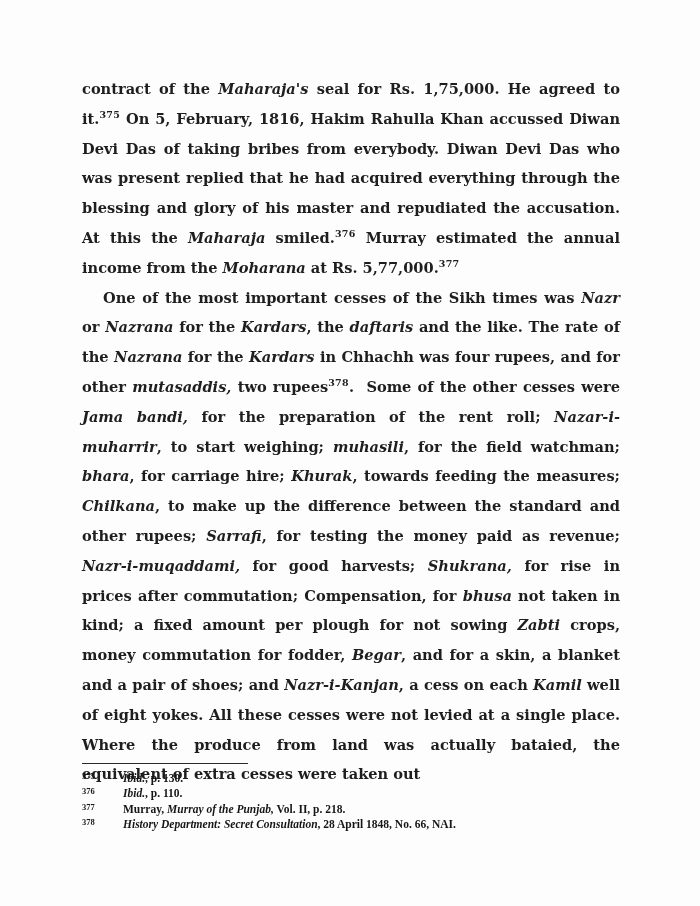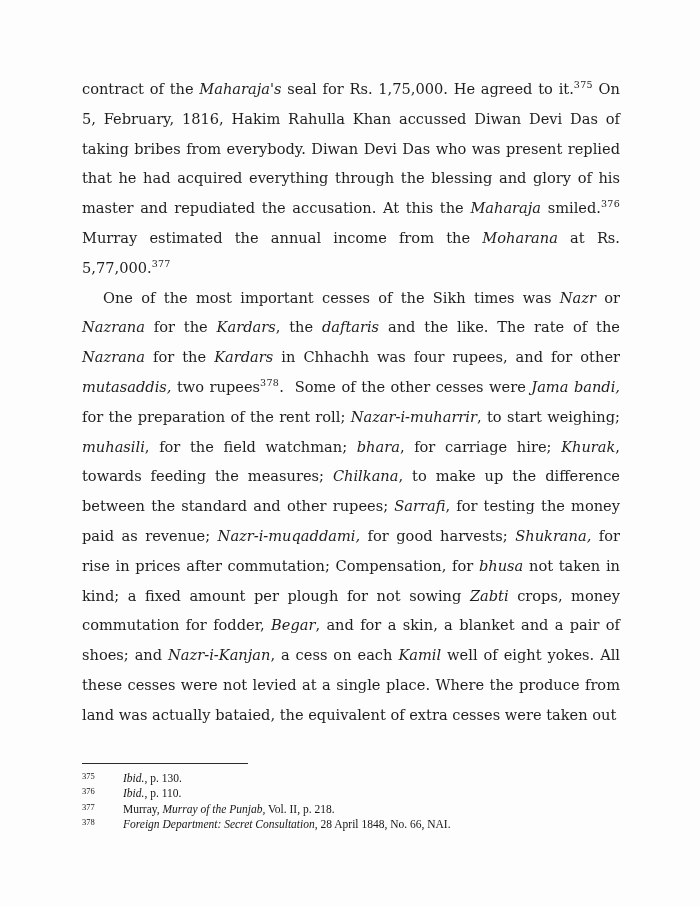--- a/index.html
+++ b/index.html
@@ -12,20 +12,21 @@
     background: #fdfdfd;
     font-family: "DejaVu Serif", serif;
     color: #1e1e1e;
     overflow: hidden;
   }
   .page {
     position: relative;
     width: 700px;
     height: 906px;
     background: #fdfdfd;
+    font-weight: bold;
   }
   .main-text {
     position: absolute;
     top: 74px;
     left: 82px;
     width: 538px;
     font-size: 14.6px;
     line-height: 29.8px;
     text-align: justify;
   }
@@ -94,17 +95,17 @@
         <div class="fn-row">
           <span class="fn-num">376</span>
           <span class="fn-text"><span class="it">Ibid.</span><span>, p. 110.</span></span>
         </div>
         <div class="fn-row">
           <span class="fn-num">377</span>
           <span class="fn-text"><span>Murray, </span><span class="it">Murray of the Punjab,</span><span> Vol. II, p. 218.</span></span>
         </div>
         <div class="fn-row">
           <span class="fn-num">378</span>
-          <span class="fn-text"><span class="it">Foreign Department: Secret Consultation</span><span>, 28 April 1848, No. 66, NAI.</span></span>
+          <span class="fn-text"><span class="it">History Department: Secret Consultation</span><span>, 28 April 1848, No. 66, NAI.</span></span>
         </div>
       </div>
   </div>
 </div>
 
 </body></html>

